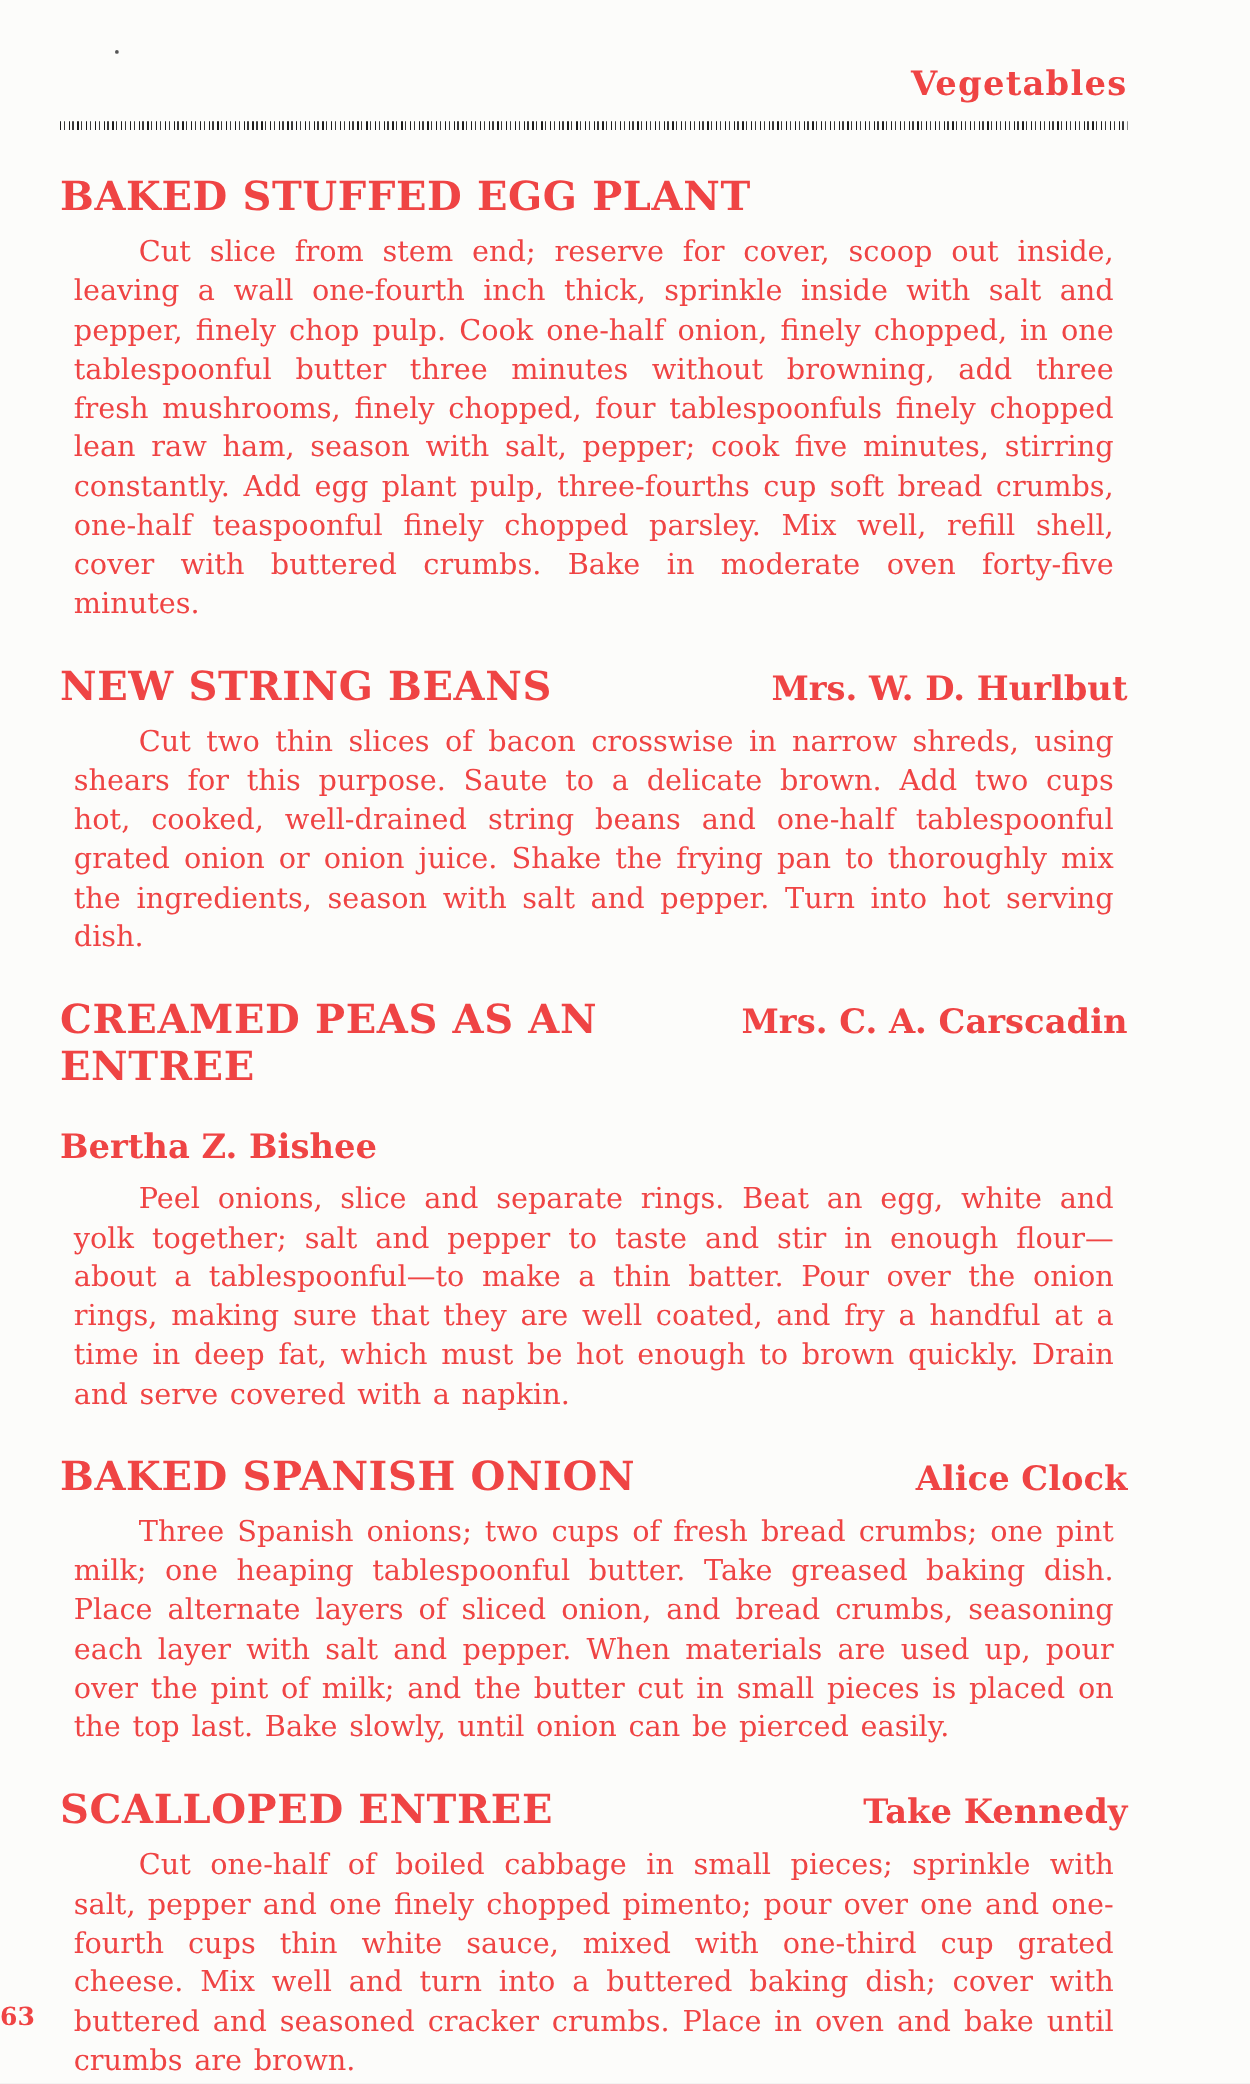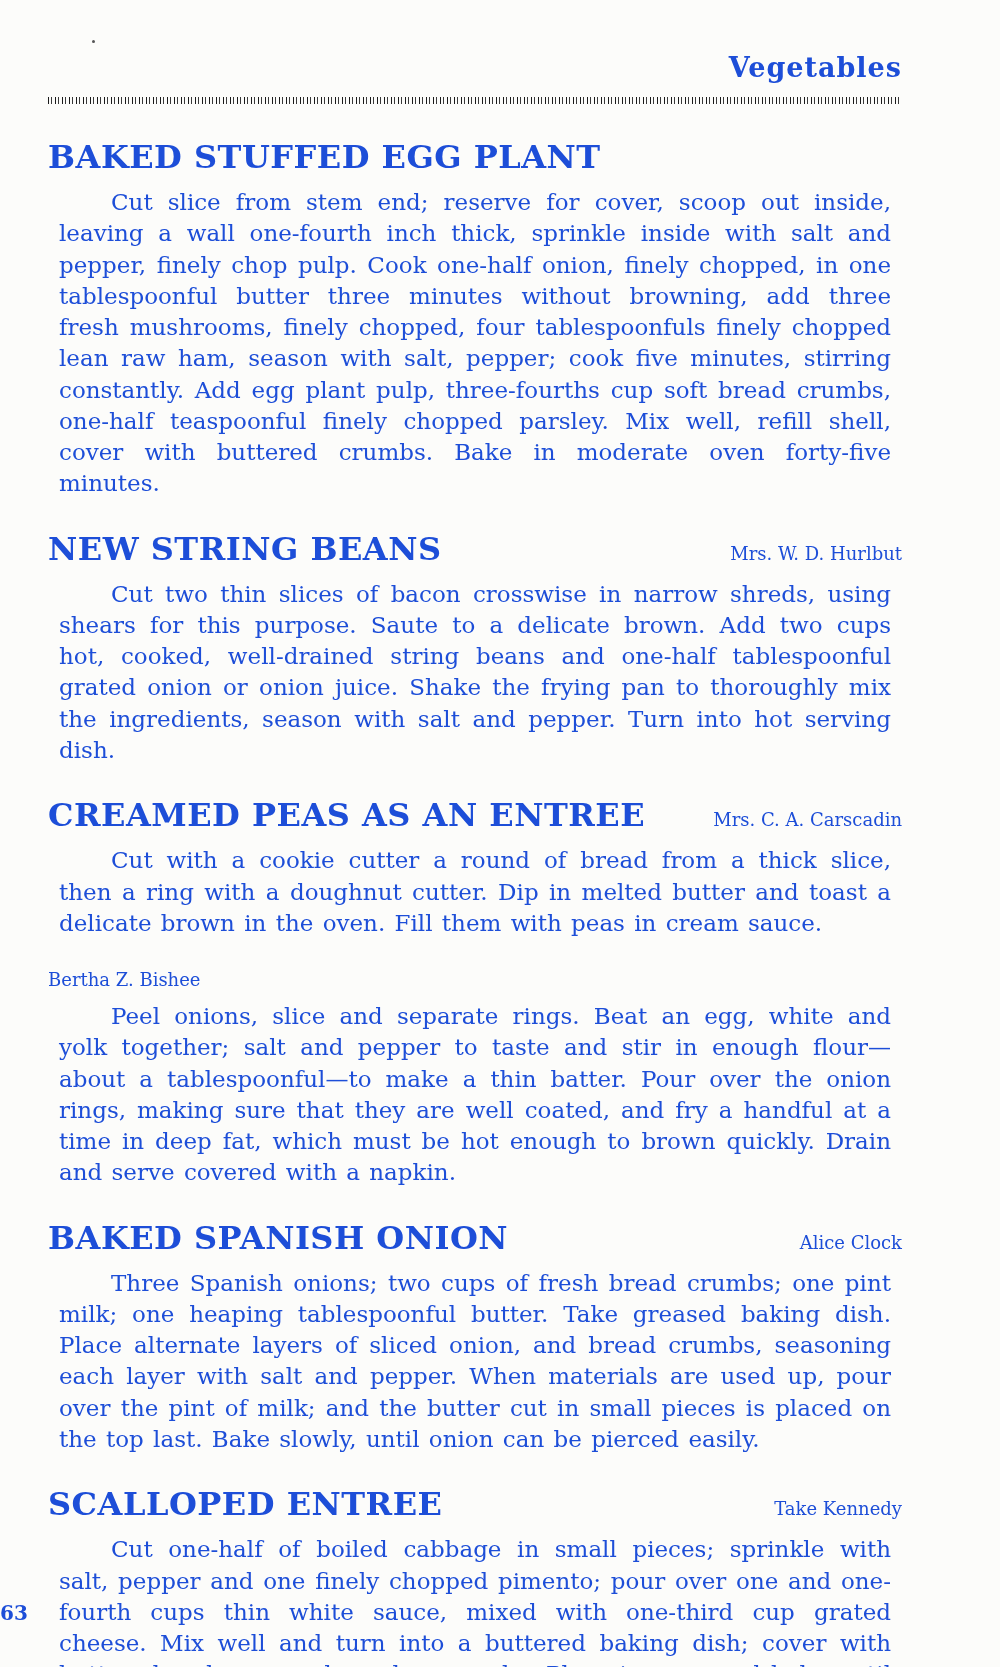--- a/index.html
+++ b/index.html
@@ -6,21 +6,21 @@
     margin: 0;
     padding: 0;
     background: #e8e8e6;
   }
   .page {
     position: relative;
     width: 1000px;
     height: 1667px;
     margin: 0 auto;
     background: #fcfcfa;
-    color: #1d4ed8;
+    color: #ef4444;
     font-family: "DejaVu Serif", "Liberation Serif", serif;
     box-sizing: border-box;
     padding: 52px 98px 30px 48px;
     overflow: hidden;
   }
   .running-head {
     text-align: right;
     font-weight: bold;
     font-size: 27px;
     letter-spacing: 1px;
@@ -45,22 +45,22 @@
     align-items: baseline;
     margin-bottom: 6px;
   }
   .recipe-title {
     font-size: 32px;
     font-weight: bold;
     letter-spacing: 0.5px;
     margin: 0;
   }
   .recipe-attribution {
-    font-size: 18px;
-    font-weight: normal;
+    font-size: 27px;
+    font-weight: bold;
     white-space: nowrap;
   }
   .recipe-body {
     margin: 11px;
     font-size: 23px;
     line-height: 1.36;
     text-align: justify;
     text-indent: 52px;
     word-spacing: 2px;
   }
@@ -106,21 +106,20 @@
       <span class="recipe-attribution">Mrs. W. D. Hurlbut</span>
     </div>
     <p class="recipe-body">Cut two thin slices of bacon crosswise in narrow shreds, using shears for this purpose. Saute to a delicate brown. Add two cups hot, cooked, well-drained string beans and one-half tablespoonful grated onion or onion juice. Shake the frying pan to thoroughly mix the ingredients, season with salt and pepper. Turn into hot serving dish.</p>
   </section>
 
   <section class="recipe">
     <div class="recipe-head">
       <h2 class="recipe-title">CREAMED PEAS AS AN ENTREE</h2>
       <span class="recipe-attribution">Mrs. C. A. Carscadin</span>
     </div>
-    <p class="recipe-body">Cut with a cookie cutter a round of bread from a thick slice, then a ring with a doughnut cutter. Dip in melted butter and toast a delicate brown in the oven. Fill them with peas in cream sauce.</p>
   </section>
 
   <section class="recipe">
     <div class="recipe-head">
       <span class="recipe-attribution">Bertha Z. Bishee</span>
     </div>
     <p class="recipe-body">Peel onions, slice and separate rings. Beat an egg, white and yolk together; salt and pepper to taste and stir in enough flour—about a tablespoonful—to make a thin batter. Pour over the onion rings, making sure that they are well coated, and fry a handful at a time in deep fat, which must be hot enough to brown quickly. Drain and serve covered with a napkin.</p>
   </section>
 
   <section class="recipe">

